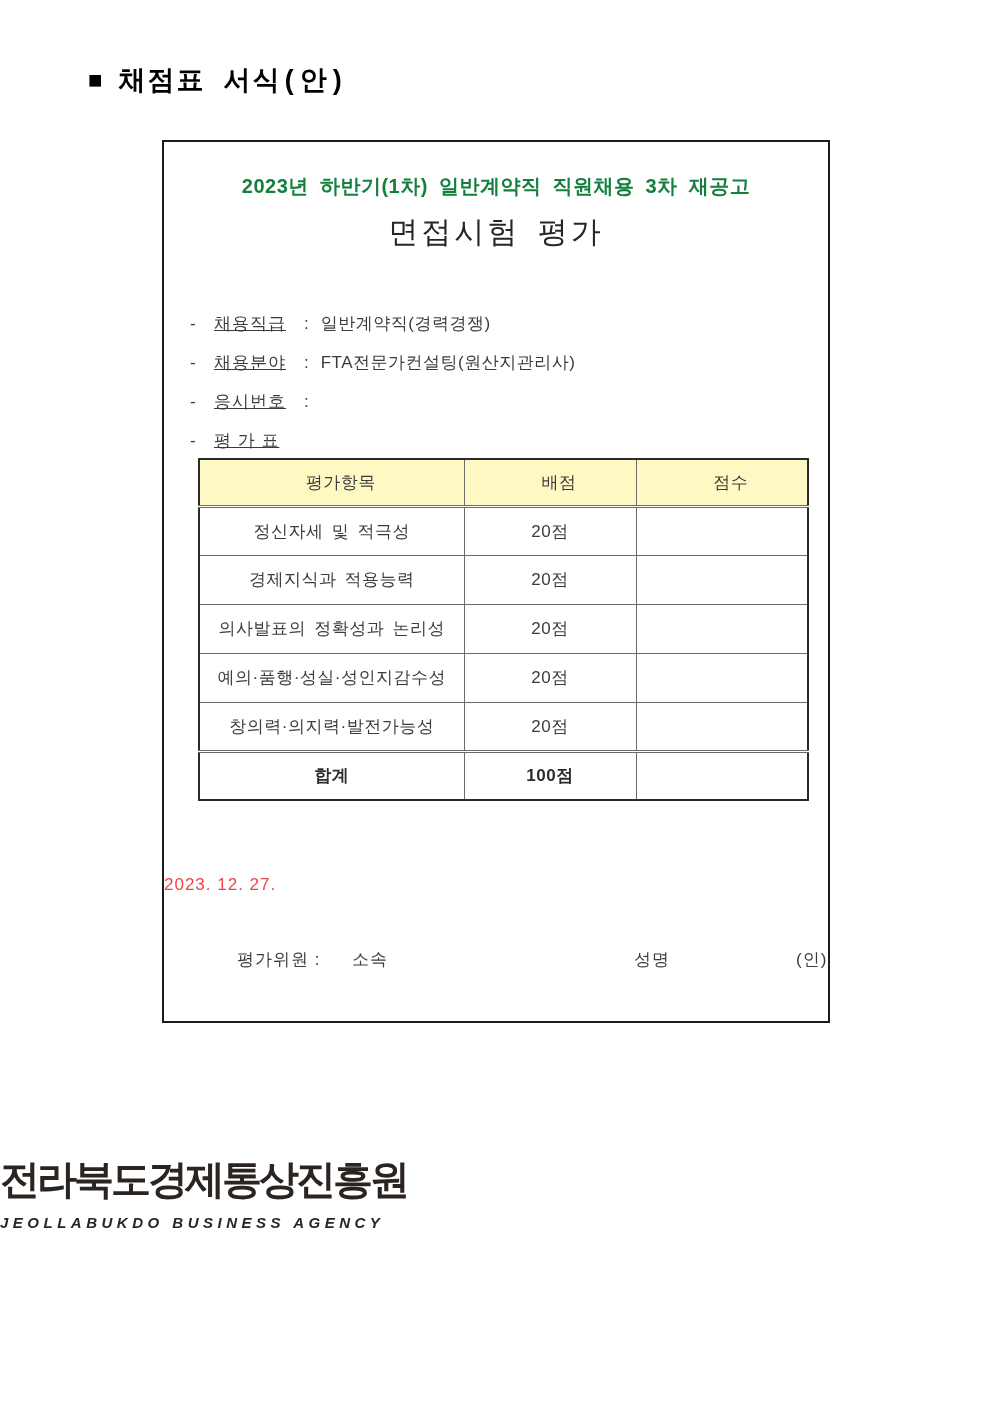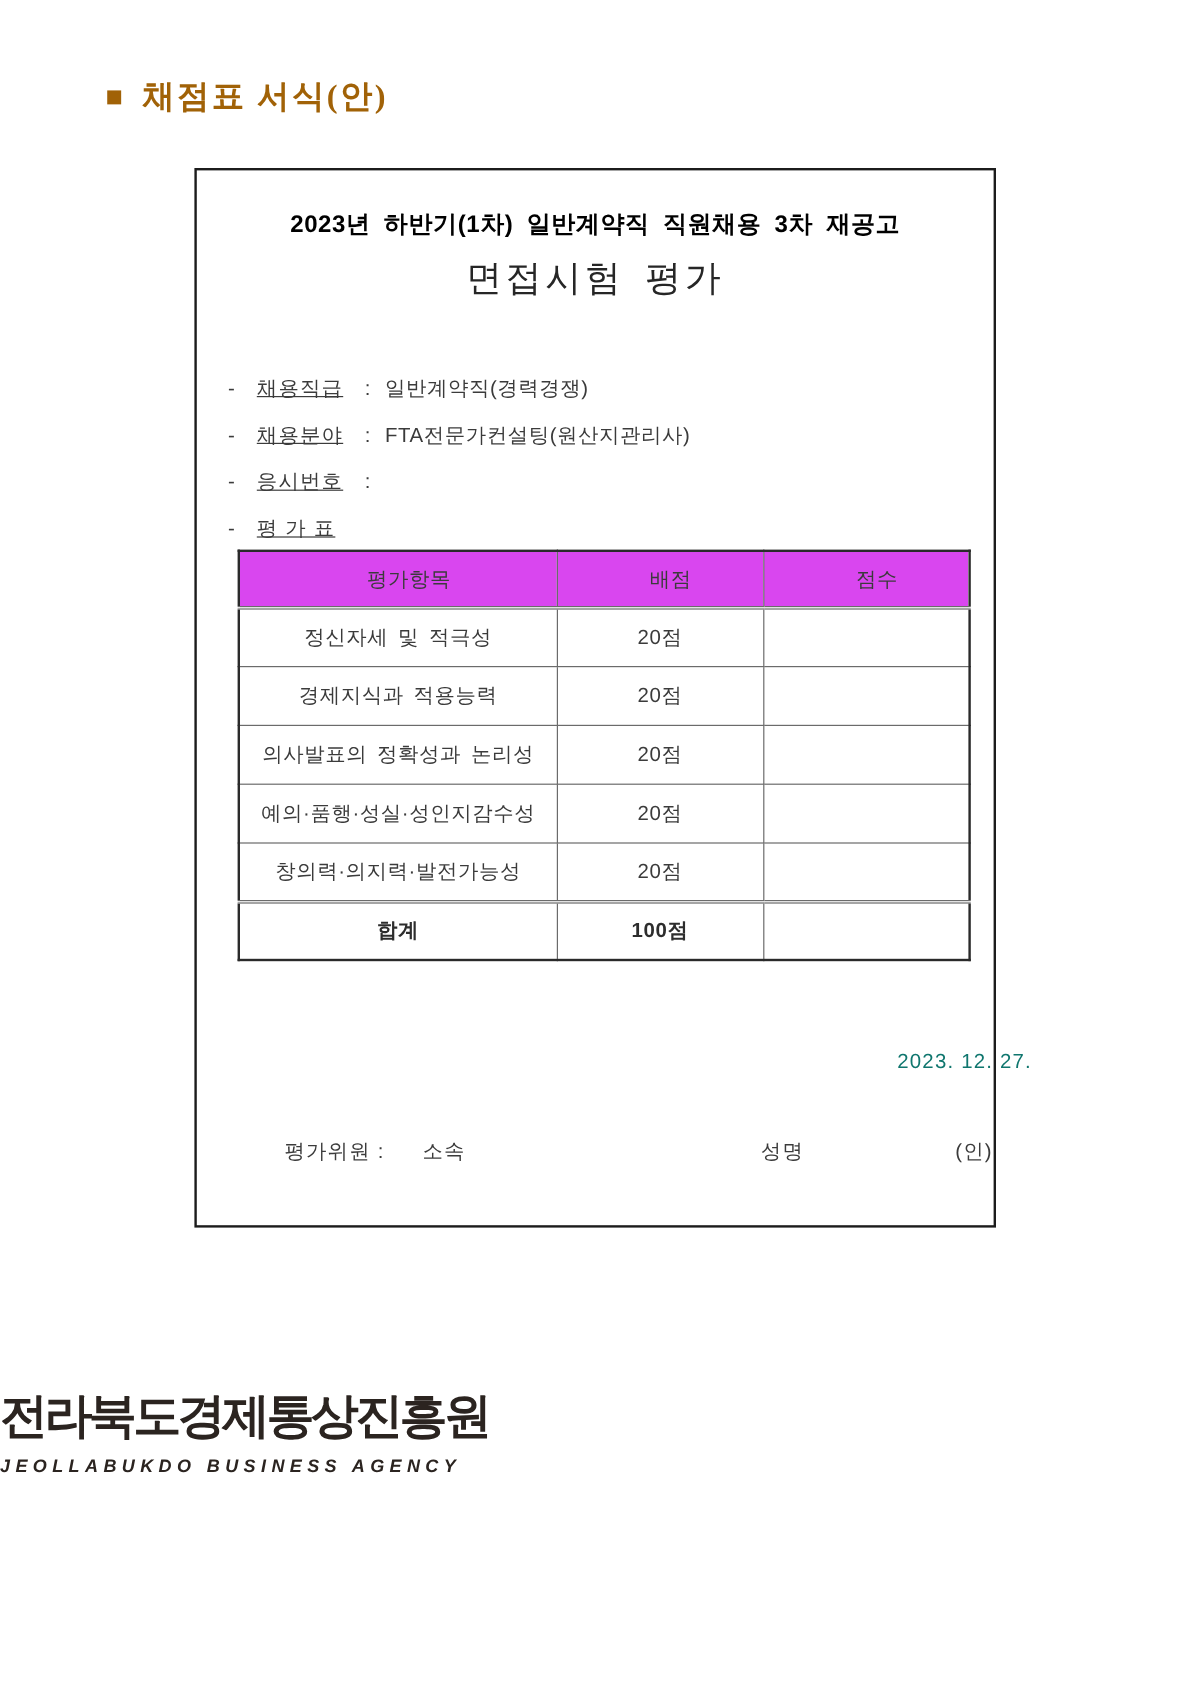--- a/index.html
+++ b/index.html
@@ -8,37 +8,37 @@
     width:992px; height:1403px;
     font-family:"Liberation Sans", sans-serif;
     color:#3b3b3b;
     position:relative;
   }
   .page { position:relative; width:992px; height:1403px; background:#fff; overflow:hidden; }
 
   
   .doc-heading {
     position:absolute; left:88px; top:62px;
-    font-family:Liberation Serif, serif;
-    font-weight:bold; font-size:27px; color:#a16207;
+    font-family:Liberation Mono, monospace;
+    font-weight:bold; font-size:27px; color:#000000;
     letter-spacing:2px; white-space:nowrap;
   }
   .doc-heading .sq { font-size:24px; margin-right:14px; vertical-align:1px; }
 
   
   .form-box {
     position:absolute; left:162px; top:140px;
     width:668px; height:883px;
     border:2px solid #1c1c1c;
     background:#fff;
   }
   .form-title {
     position:absolute; top:31px; left:0; width:100%;
     text-align:center; font-size:20px; font-weight:bold;
-    color:#000000; letter-spacing:0.5px; word-spacing:5px; white-space:nowrap;
+    color:#15803d; letter-spacing:0.5px; word-spacing:5px; white-space:nowrap;
   }
   .form-subtitle {
     position:absolute; top:70px; left:0; width:100%;
     text-align:center; font-size:30px; font-weight:normal;
     color:#262626; letter-spacing:3px; word-spacing:6px;
   }
 
   
   .fields { position:absolute; top:170px; left:26px; }
   .field-line { height:39px; font-size:17px; line-height:23px; color:#3b3b3b; white-space:nowrap; }
@@ -54,34 +54,34 @@
     border:2px solid #2a2a2a;
   }
   .score-table th, .score-table td {
     border:1px solid #6b6b6b;
     text-align:center; vertical-align:middle;
     font-size:17px; color:#3b3b3b; font-weight:normal;
     word-spacing:3px; letter-spacing:0.5px;
     overflow:hidden;
   }
   .score-table thead th {
-    height:47px; background:#d946ef;
+    height:47px; background:#fef9c3;
     border-bottom:3px double #6b6b6b;
     padding-left:18px;
   }
   .score-table tbody td { height:49px; }
   .score-table tr.total-row td {
     border-top:3px double #6b6b6b;
     font-weight:bold; color:#2d2d2d; height:49px;
   }
 
   
   .date-line {
     position:absolute; top:733px; left:0; width:100%;
-    text-align:right; font-size:17px; letter-spacing:1px; color:#0f766e;margin-left:32px;
+    text-align:left; font-size:17px; letter-spacing:1px; color:#ef4444;
   }
   .signature-row { position:absolute; top:806px; left:12px; width:100%; height:24px; font-size:17px; color:#3b3b3b; }
   .signature-row span { position:absolute; white-space:nowrap; letter-spacing:1px; }
   .sig-label { left:61px; }
   .sig-affil { left:176px; }
   .sig-name  { left:458px; }
   .sig-seal  { left:620px; }
 
   
   .agency-logo { position:absolute; top:1152px; left:0; width:800px; text-align:left; }

